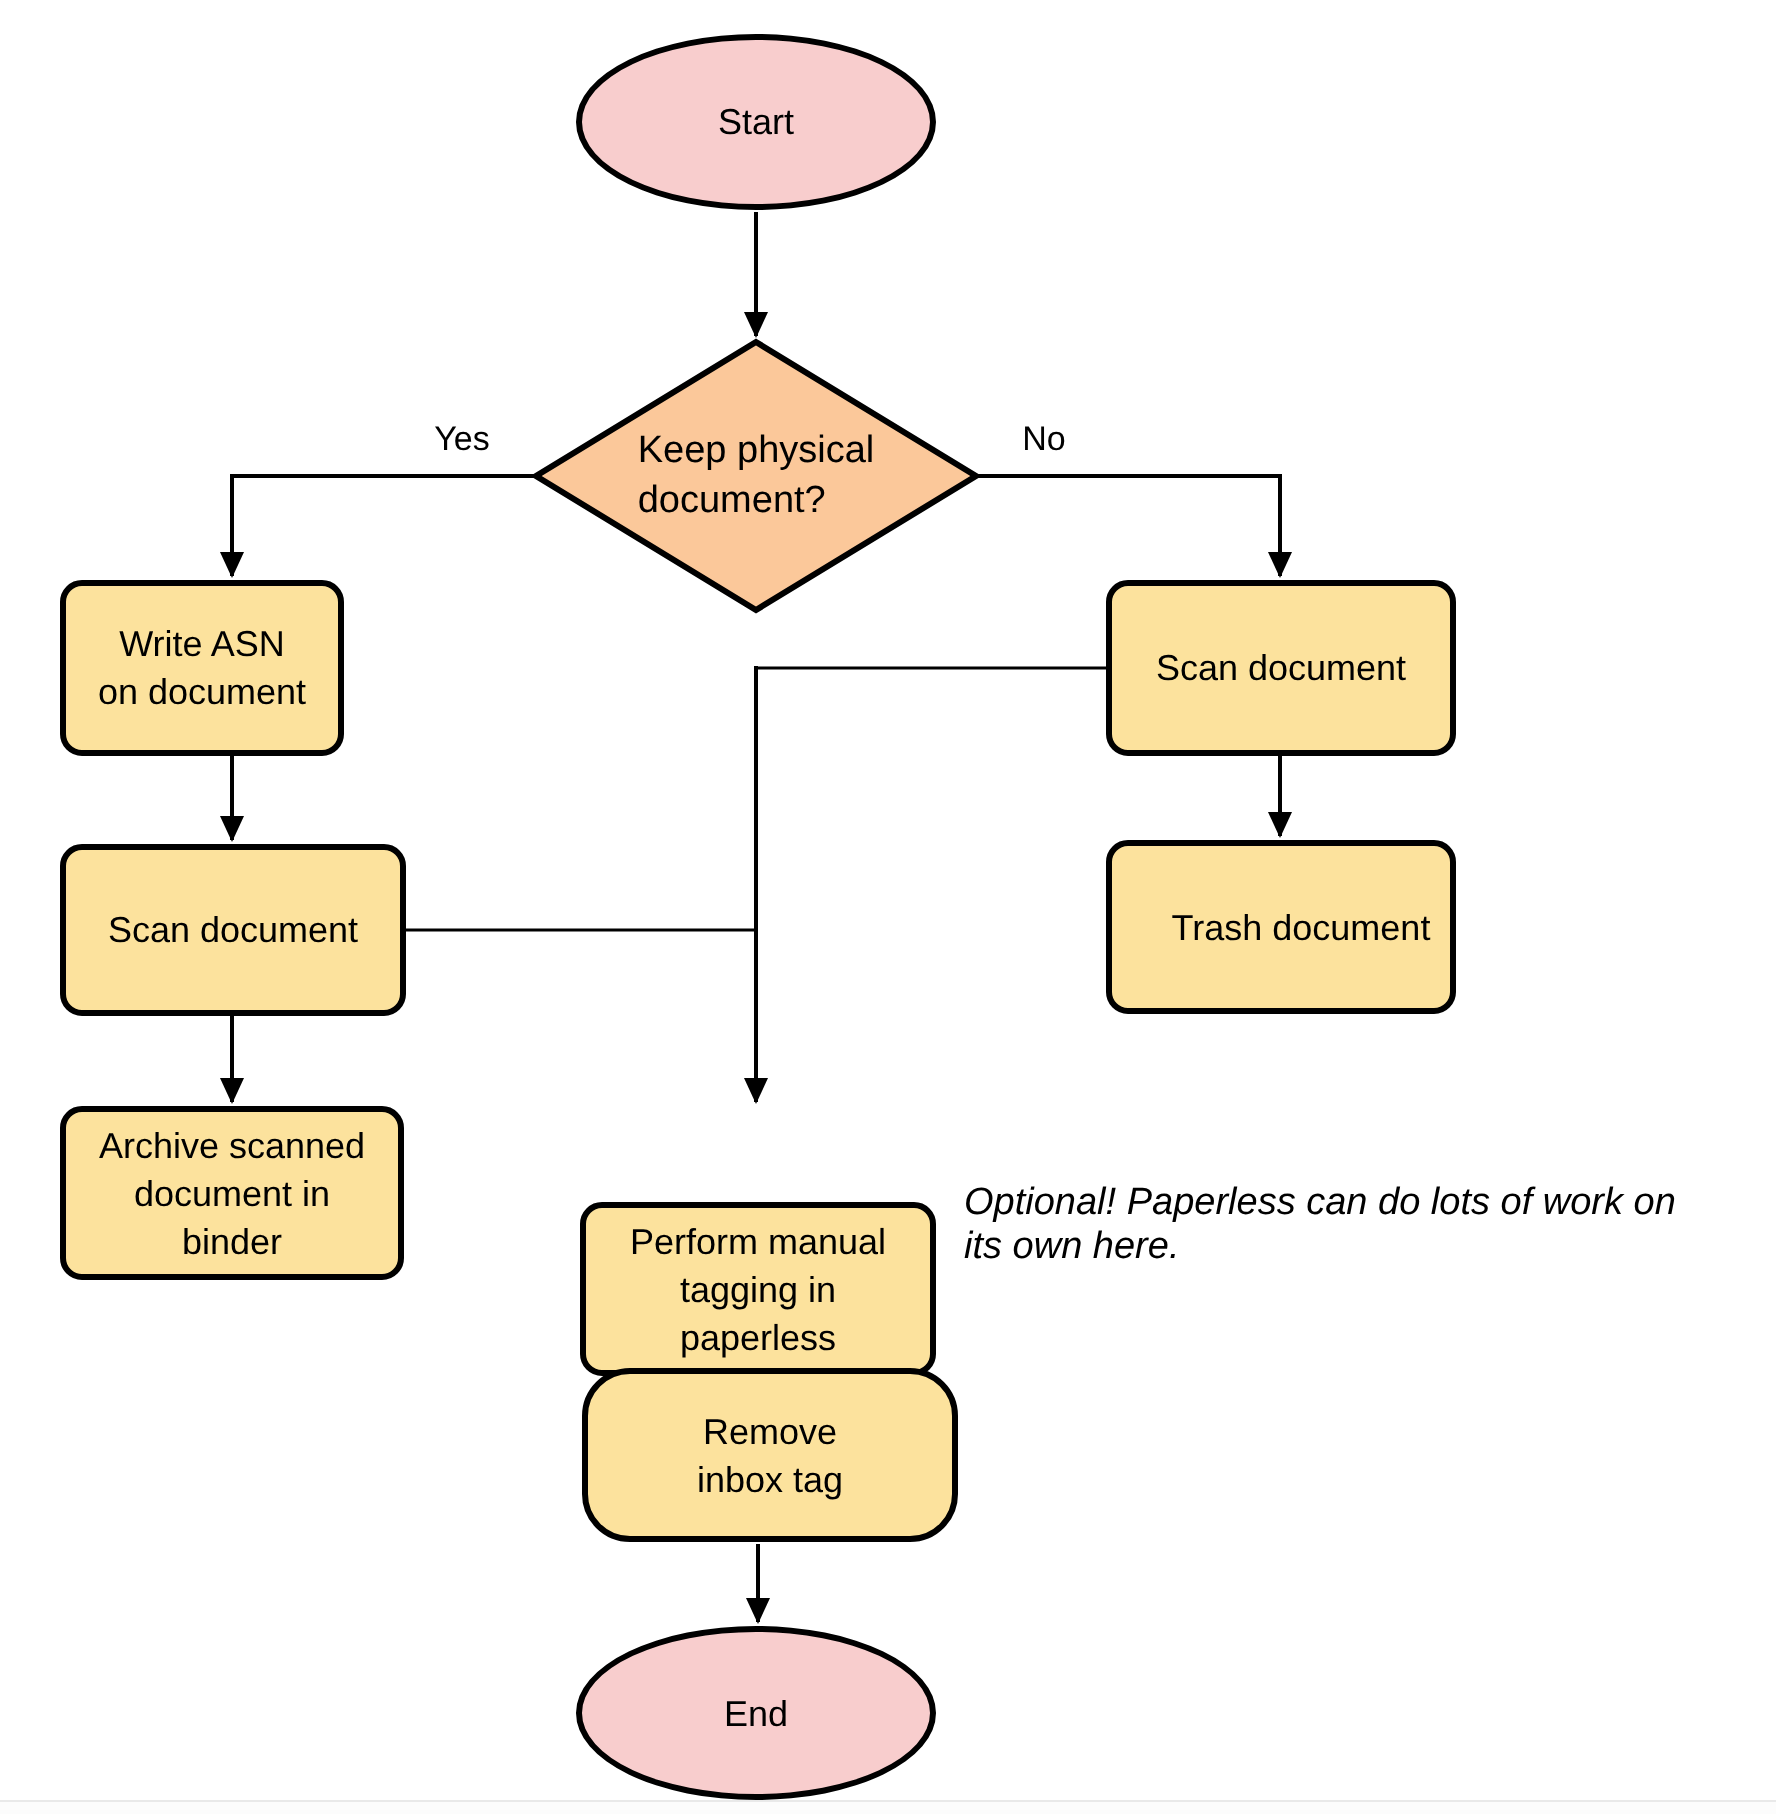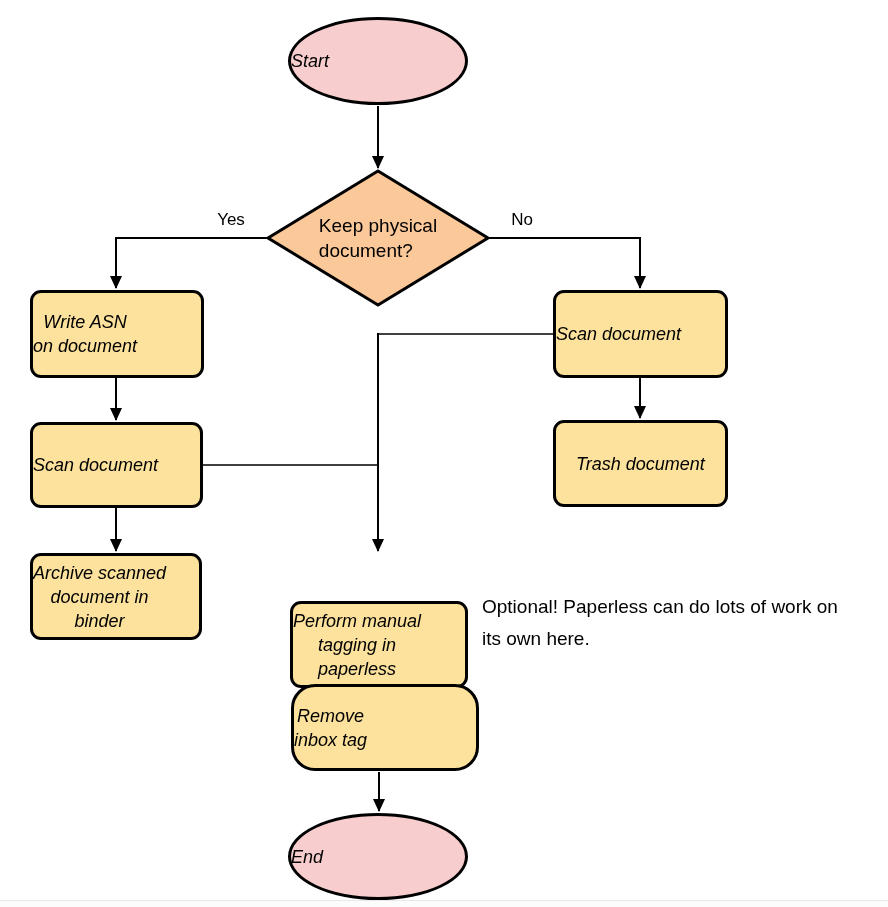--- a/index.html
+++ b/index.html
@@ -35,25 +35,25 @@
     fill: var(--decision-fill, #FBC89A);
     stroke: #000;
     stroke-width: 3px;
   }
   .node {
     position: absolute;
     box-sizing: border-box;
     border: 3px solid #000;
     display: flex;
     align-items: center;
+    justify-content: center;
     text-align: center;
     white-space: pre-line;
     font-size: 18px;
     line-height: 24px;
-    font-style: italic;
   }
   .terminal {
     background: var(--terminal-fill, #F8CDCD);
     border-radius: 50%;
   }
   .process {
     background: var(--process-fill, #FCE29D);
     border-radius: 11px;
   }
   .diamond-label {
@@ -67,22 +67,23 @@
     line-height: 25px;
   }
   .edge-label {
     position: absolute;
     font-size: 17px;
     line-height: 20px;
     text-align: center;
   }
   .note {
     position: absolute;
+    font-style: italic;
     font-size: 19px;
-    line-height: 32px;
+    line-height: 22px;
     white-space: pre-line;
   }
   .bottom-divider {
     position: absolute;
     left: 0;
     top: 900px;
     width: 888px;
     height: 1px;
     background: #e9e9e9;
   }
@@ -136,21 +137,21 @@
     <span>Start</span>
   </div>
 
   <div class="diamond-label" style="left:268px; top:171px; width:220px; height:134px;">Keep physical
 document?</div>
 
   <div class="edge-label" style="left:205px; top:210px; width:52px;">Yes</div>
 
   <div class="edge-label" style="left:497px; top:210px; width:50px;">No</div>
 
-  <div class="node process" style="left:30px; top:290px; width:174px; height:88px;">
+  <div class="node process" style="left:30px; top:290px; width:142px; height:88px;">
     <span>Write ASN
 on document</span>
   </div>
 
   <div class="node process" style="left:30px; top:422px; width:173px; height:86px;">
     <span>Scan document</span>
   </div>
 
   <div class="node process" style="left:30px; top:553px; width:172px; height:87px;">
     <span>Archive scanned

